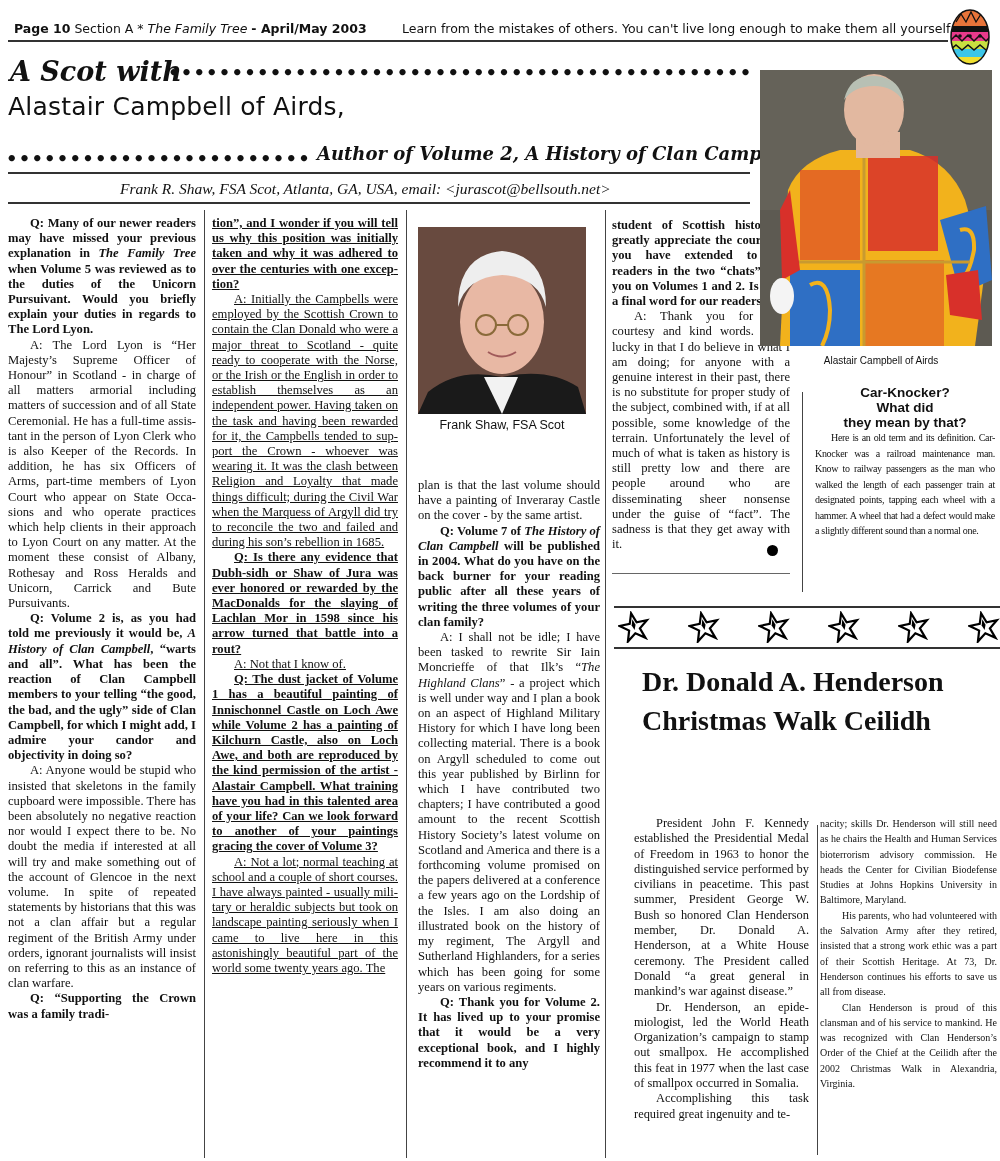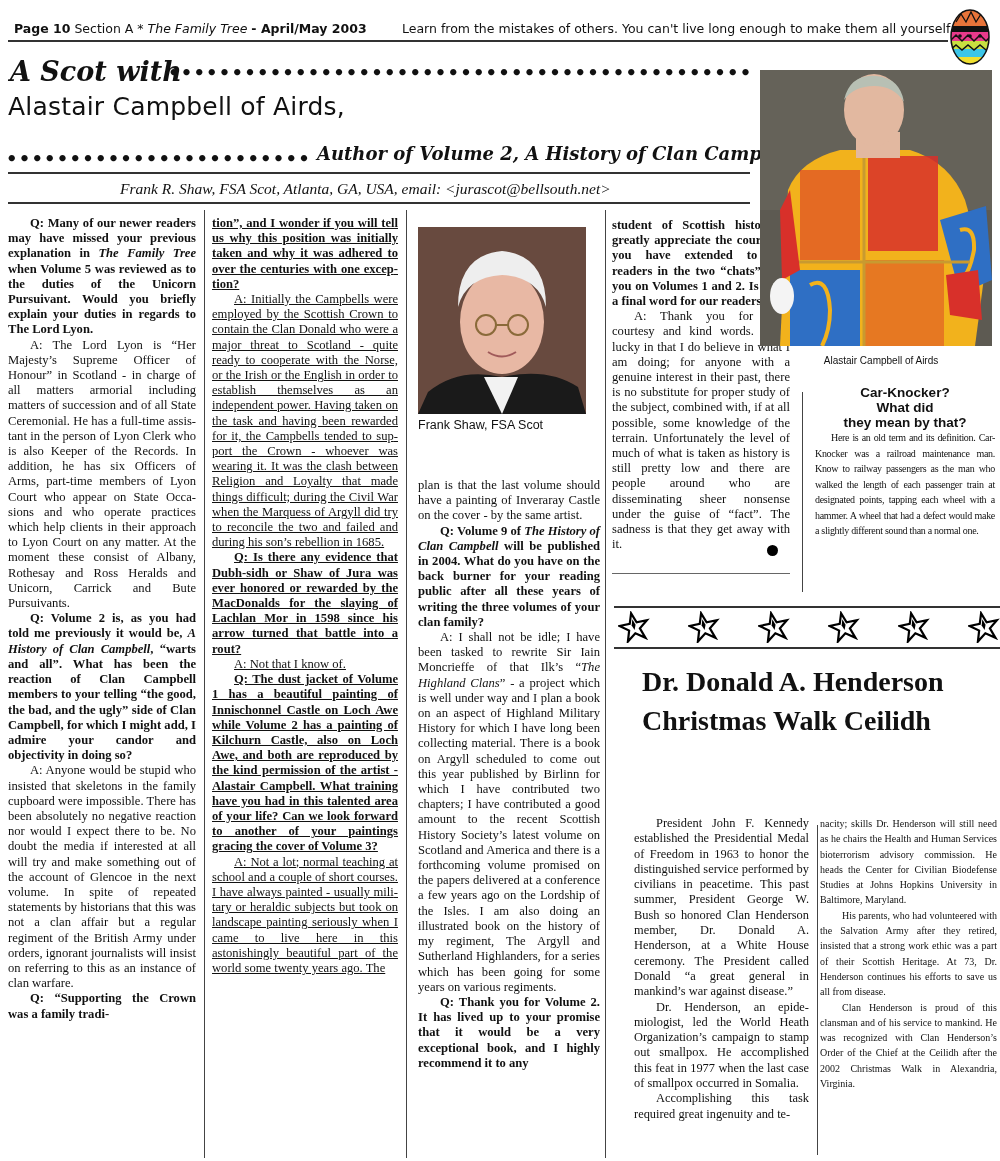--- a/index.html
+++ b/index.html
@@ -35,21 +35,21 @@
   .col i { font-style: italic; }
   .vrule { position: absolute; width: 1px; background: #444; }
 
   #col1 { left: 8px; top: 216px; width: 188px; }
   #col2 { left: 212px; top: 216px; width: 186px; text-decoration: underline; }
   #col3 { left: 418px; top: 478px; width: 182px; }
   #col4 { left: 612px; top: 218px; width: 178px; }
 
   
   #photo-shaw { left: 418px; top: 227px; width: 168px; height: 187px; overflow: hidden; }
-  #caption-shaw { left: 418px; top: 418px; width: 168px; font-family: "Liberation Sans", sans-serif; font-size: 12.5px; }
+  #caption-shaw { left: 418px; top: 418px; width: 168px; text-align: center; font-family: "Liberation Sans", sans-serif; font-size: 12.5px; }
   #photo-campbell { left: 760px; top: 70px; width: 232px; height: 276px; overflow: hidden; }
   #caption-campbell { left: 770px; top: 355px; width: 222px; text-align: center; font-family: "Liberation Sans", sans-serif; font-size: 10px; }
 
   
   #carknocker { left: 815px; top: 385px; width: 180px; }
   #carknocker-title { text-align: center; font-family: "Liberation Sans", sans-serif; font-weight: bold; font-size: 13.5px; line-height: 15px; }
   #carknocker-body { font-family: "Liberation Serif", serif; font-size: 10px; line-height: 15.5px; text-align: justify; text-indent: 16px; letter-spacing: -0.3px; }
 
   #end-bullet { left: 767px; top: 545px; width: 11px; height: 11px; border-radius: 50%; background: #000; }
   #col4-bottom-rule { left: 612px; top: 573px; width: 178px; height: 1px; background: #666; }
@@ -144,21 +144,21 @@
   <path d="M40,80 Q40,28 84,24 Q128,28 128,80 Q120,50 84,48 Q48,50 40,80 Z" fill="#eeeeee"></path>
   <circle cx="68" cy="98" r="10" fill="none" stroke="#8a6a3a" stroke-width="2"></circle>
   <circle cx="100" cy="98" r="10" fill="none" stroke="#8a6a3a" stroke-width="2"></circle>
   <line x1="78" y1="98" x2="90" y2="98" stroke="#8a6a3a" stroke-width="2"></line>
   <path d="M70,125 Q84,134 98,125" fill="none" stroke="#a05a5a" stroke-width="2"></path>
 </svg>
 <div class="abs" id="caption-shaw">Frank Shaw, FSA Scot</div>
 
 <div class="col" id="col3">
   <p style="text-indent:0">plan is that the last volume should have a painting of Inveraray Castle on the cover - by the same artist.</p>
-  <p class="q"><span>Q: Volume 9 of </span><i>The History of Clan Campbell</i><span> will be published in 2004. What do you have on the back burner for your reading public after all these years of writing the three volumes of your clan family?</span></p>
+  <p class="q"><span>Q: Volume 7 of </span><i>The History of Clan Campbell</i><span> will be published in 2004. What do you have on the back burner for your reading public after all these years of writing the three volumes of your clan family?</span></p>
   <p class="a"><span>A:  I shall not be idle; I have been tasked to rewrite Sir Iain Moncrieffe of that Ilk’s “</span><i>The Highland Clans</i><span>” - a project which is well under way and I plan a book on an aspect of Highland Military History for which I have long been collecting material.  There is a book on Argyll scheduled to come out this year published by Birlinn for which I have contributed two chapters; I have contributed a good amount to the recent Scottish History Society’s lat­est volume on Scotland and America and there is a forth­coming volume promised on the papers delivered at a con­ference a few years ago on the Lordship of the Isles.  I am also doing an illustrated book on the history of my regiment, The Argyll and Sutherland Highlanders, for a series which has been going for some years on various regi­ments.</span></p>
   <p class="q">Q: Thank you for Vol­ume 2. It has lived up to your promise that it would be a very exceptional book, and I highly recommend it to any</p>
 </div>
 
 <div class="col" id="col4">
   <p class="q" style="text-indent:0">student of Scottish history. I greatly appreciate the cour­tesies you have extended to our readers in the two “chats” with you on Volumes 1 and 2. Is there a final word for our readers?</p>
   <p class="a">A:  Thank you for your courtesy and kind words.  I am lucky in that I do believe in what I am doing; for anyone with a genuine interest in their past, there is no substitute for proper study of the subject, combined with, if at all pos­sible, some knowledge of the terrain.  Unfortunately the level of much of what is taken as history is still pretty low and there are people around who are disseminating sheer non­sense under the guise of “fact”.  The sadness is that they get away with it.</p>
 </div>
 <div class="abs" id="end-bullet"></div>
 <div class="abs" id="col4-bottom-rule"></div>

